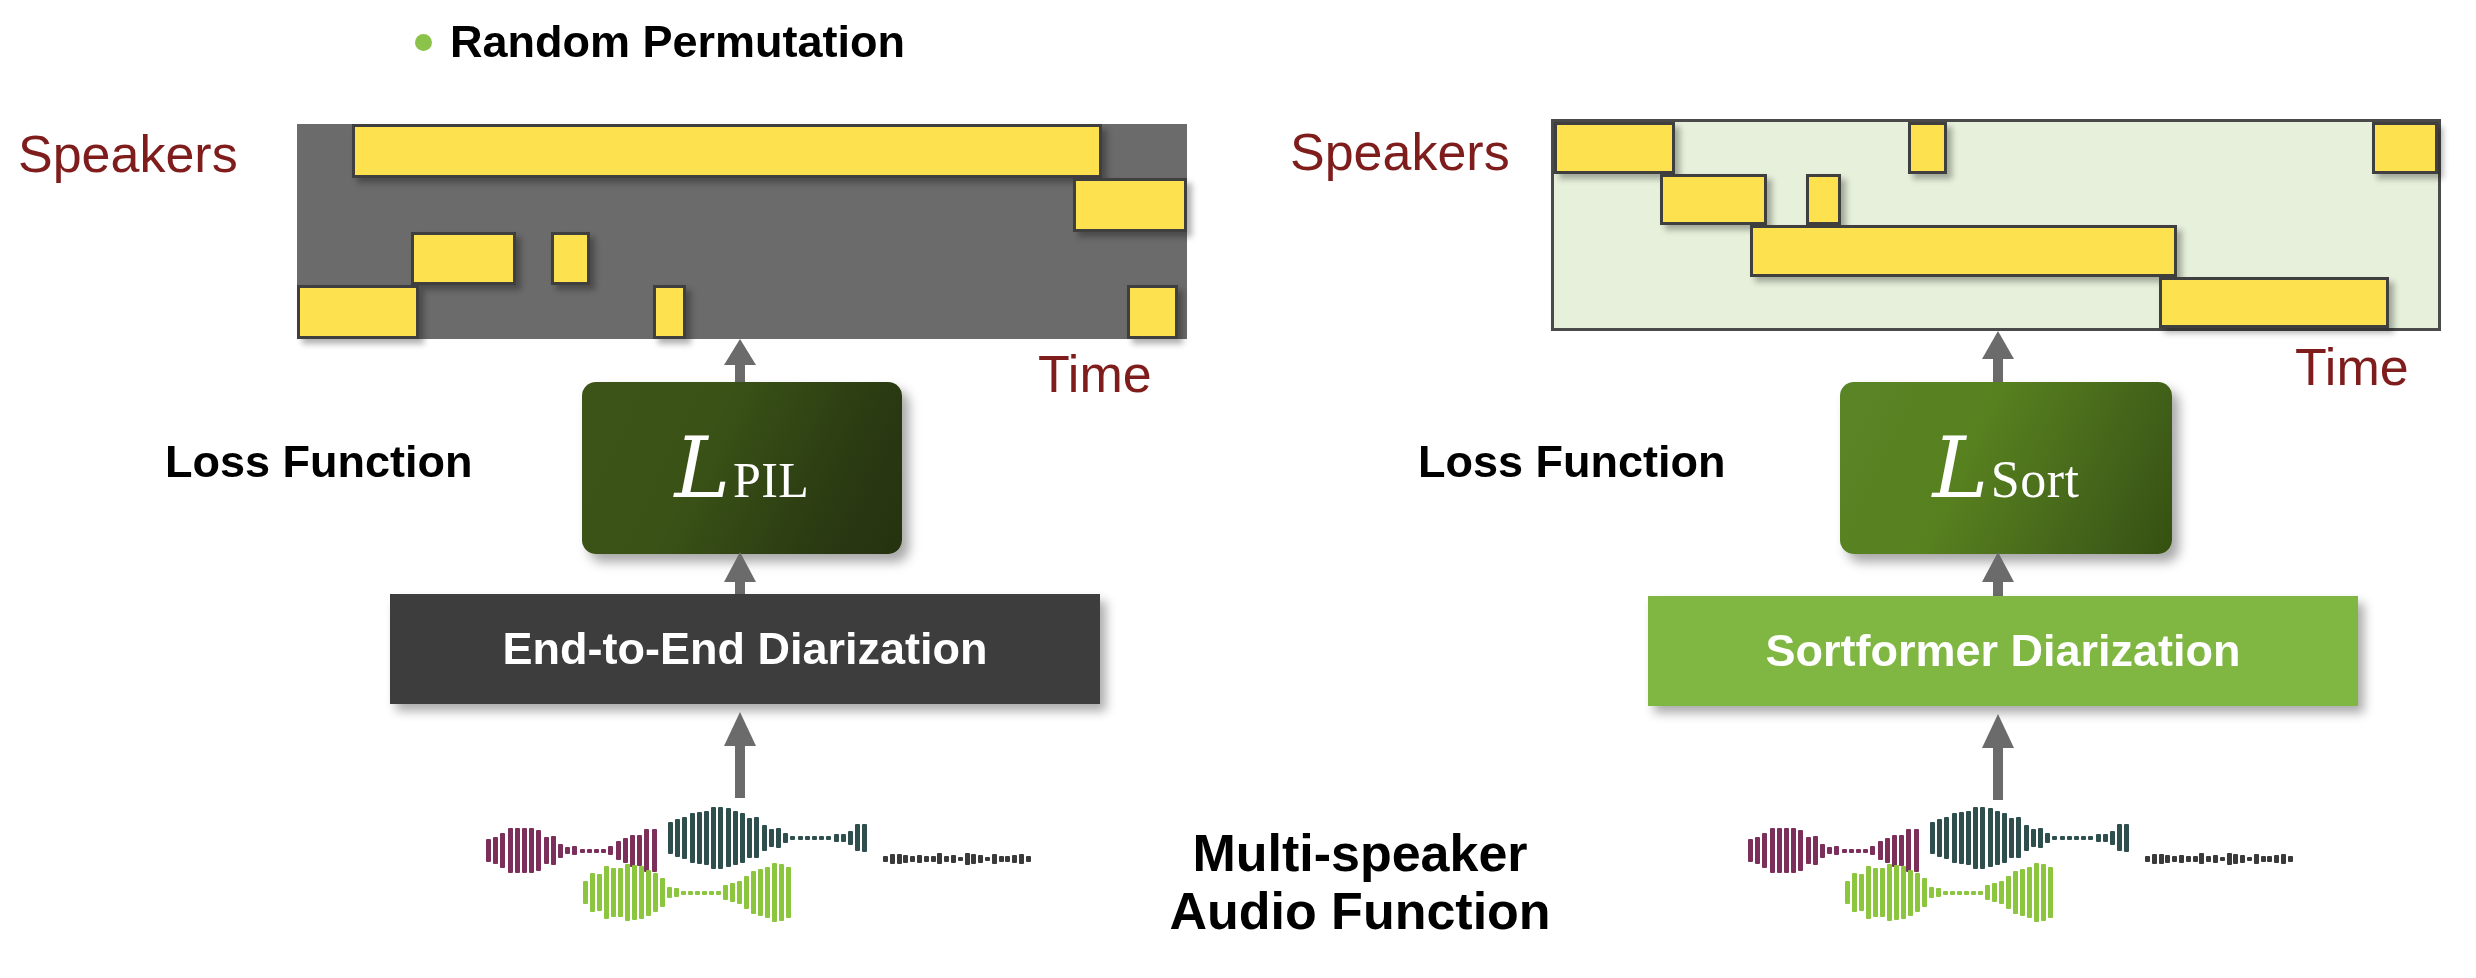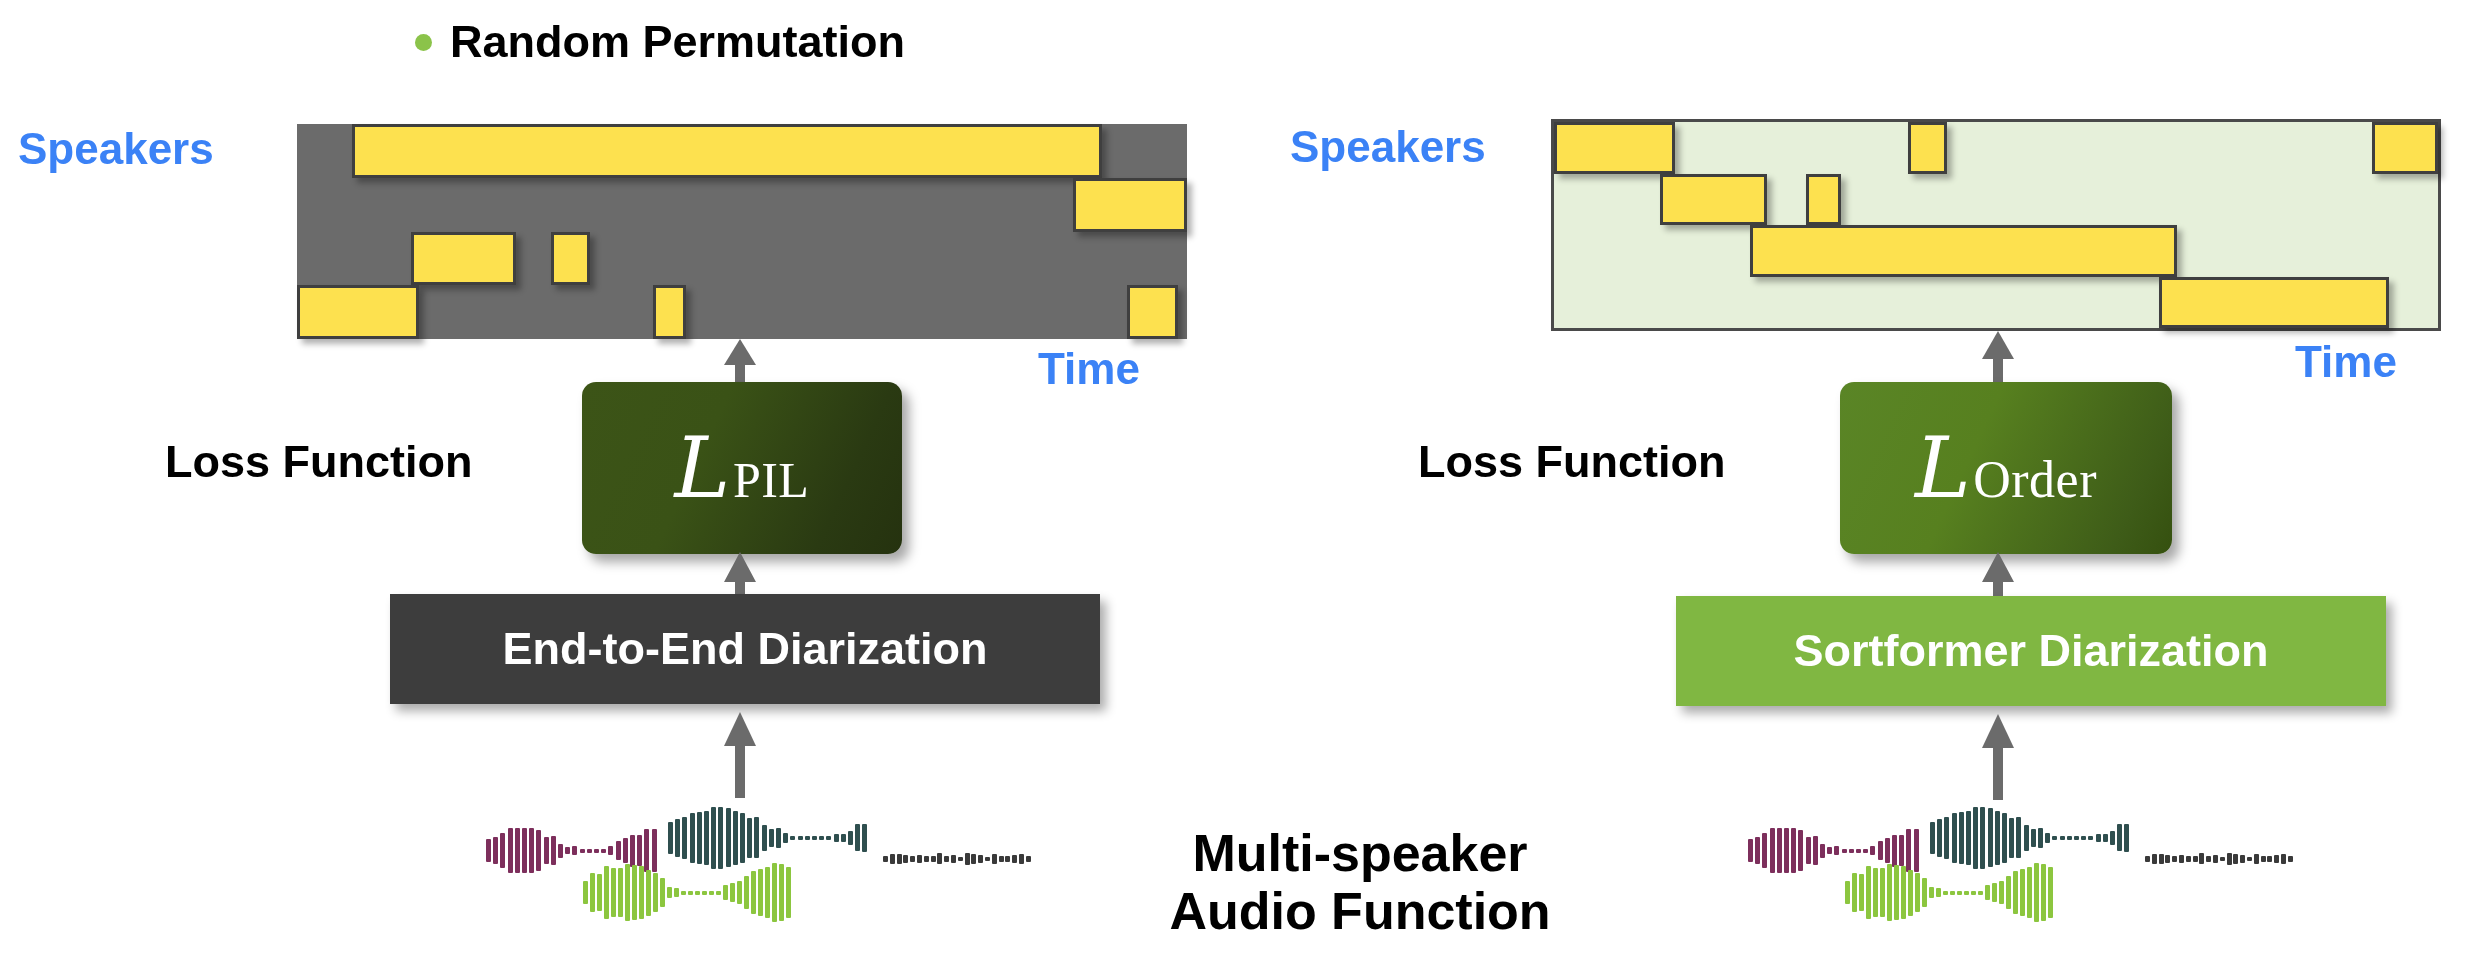--- a/index.html
+++ b/index.html
@@ -33,21 +33,21 @@
     position:absolute;
     background:#fde14f;
     border:3px solid #3f3f3f;
     box-sizing:border-box;
     box-shadow:5px 5px 6px rgba(0,0,0,0.30);
   }
 
   
   .axis-label{
     position:absolute;
-    font-size:44px;font-weight:700;color:#3b82f6;
+    font-size:52px;font-weight:400;color:#7f1d1d;
     white-space:nowrap;
   }
 
   
   .loss-box{
     position:absolute;
     border-radius:14px;
     display:flex;align-items:center;justify-content:center;
     box-shadow:7px 8px 12px rgba(0,0,0,0.35);
     overflow:hidden;
@@ -292,30 +292,30 @@
   <svg class="arrow" style="left:1980px;top:327px;width:36px;height:72px;" viewBox="0 0 36 72">
     <rect x="13" y="24" width="10" height="48" fill="#6b6b6b"></rect>
     <polygon points="18,0 34,28 2,28" fill="#6b6b6b"></polygon>
   </svg>
 
   <div class="plain-label" style="left:1418px;top:432px;">Loss Function</div>
 
   <div class="loss-box sort" style="left:1840px;top:378px;width:332px;height:172px;">
     <span class="loss-math">
       <span class="cal">L</span>
-        <span class="sub mixed">Order</span>
+        <span class="sub mixed">Sort</span>
     </span>
   </div>
 
   <svg class="arrow" style="left:1980px;top:548px;width:36px;height:78px;" viewBox="0 0 36 78">
     <rect x="13" y="26" width="10" height="52" fill="#6b6b6b"></rect>
     <polygon points="18,0 34,30 2,30" fill="#6b6b6b"></polygon>
   </svg>
 
-  <div class="model-box sf" style="left:1648px;top:592px;width:710px;height:110px;margin-left:28px;">Sortformer Diarization</div>
+  <div class="model-box sf" style="left:1648px;top:592px;width:710px;height:110px;">Sortformer Diarization</div>
 
   <svg class="arrow" style="left:1980px;top:710px;width:36px;height:86px;" viewBox="0 0 36 86">
     <rect x="13" y="30" width="10" height="56" fill="#6b6b6b"></rect>
     <polygon points="18,0 34,34 2,34" fill="#6b6b6b"></polygon>
   </svg>
 
   <div class="wave" id="wave-right" style="left:1740px;top:815px;width:560px;height:105px;">
       <span style="left: 8px; height: 22.1053px; bottom: 62.4474px; background: rgb(125, 47, 92);"></span>
       <span style="left: 15.2px; height: 26.6525px; bottom: 60.1738px; background: rgb(125, 47, 92);"></span>
       <span style="left: 22.4px; height: 35.66px; bottom: 55.67px; background: rgb(125, 47, 92);"></span>

